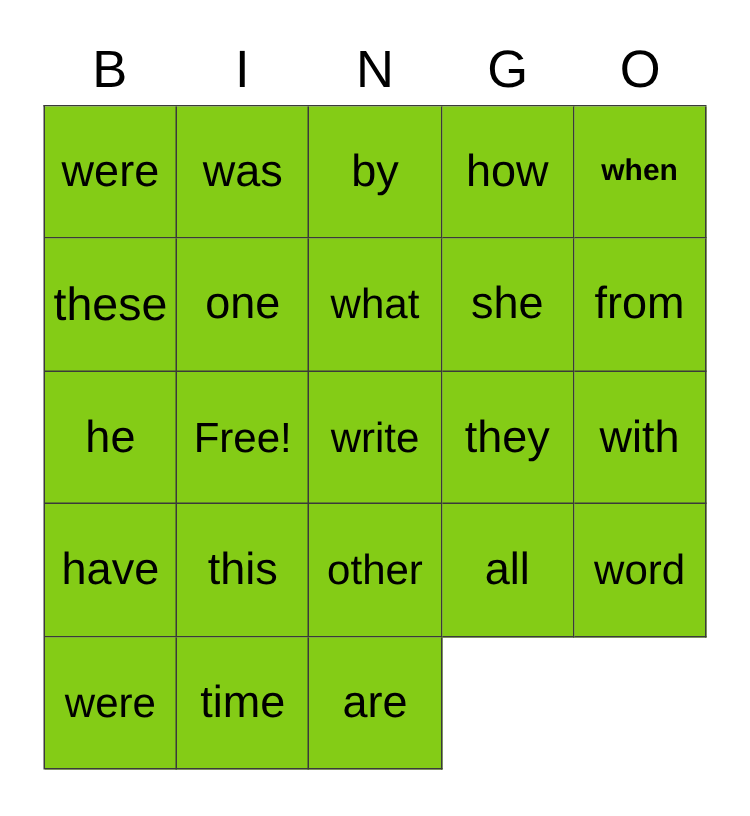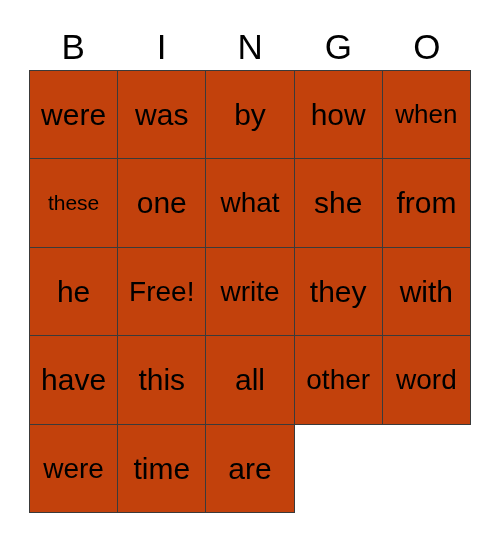--- a/index.html
+++ b/index.html
@@ -61,33 +61,33 @@
     grid-template-rows: repeat(5, 1fr);
   }
   .grid-cell {
     box-sizing: border-box;
     border-right: 1px solid #3a3a3a;
     border-bottom: 1px solid #3a3a3a;
     display: flex;
     align-items: center;
     justify-content: center;
     overflow: hidden;
-    background: #c2410c;
+    background: #84cc16;
   }
   .cell-text {
     display: block;
     font-size: 30px;
     line-height: 1.05;
     white-space: nowrap;
     color: #000000;
     text-align: center;
   }
   
-  .cell-text.fit-sm  { font-size: 26px; }
-  .cell-text.fit-xs  { font-size: 21px; }
+  .cell-text.fit-sm  { font-size: 20px; font-weight: bold; }
+  .cell-text.fit-xs  { font-size: 31px; }
   .cell-text.fit-md  { font-size: 28px; }
 </style>
 </head>
 <body>
 
 <div id="bingo-card">
 
   <div id="bingo-header">
     <div class="header-cell">B</div>
     <div class="header-cell">I</div>
@@ -146,25 +146,25 @@
     <div class="grid-cell">
       <span class="cell-text">with</span>
     </div>
     <div class="grid-cell">
       <span class="cell-text">have</span>
     </div>
     <div class="grid-cell">
       <span class="cell-text">this</span>
     </div>
     <div class="grid-cell">
-      <span class="cell-text">all</span>
+      <span class="cell-text fit-md">other</span>
     </div>
 
     <div class="grid-cell">
-      <span class="cell-text fit-md">other</span>
+      <span class="cell-text">all</span>
     </div>
     <div class="grid-cell">
       <span class="cell-text fit-md">word</span>
     </div>
     <div class="grid-cell">
       <span class="cell-text fit-md">were</span>
     </div>
     <div class="grid-cell">
       <span class="cell-text">time</span>
     </div>

